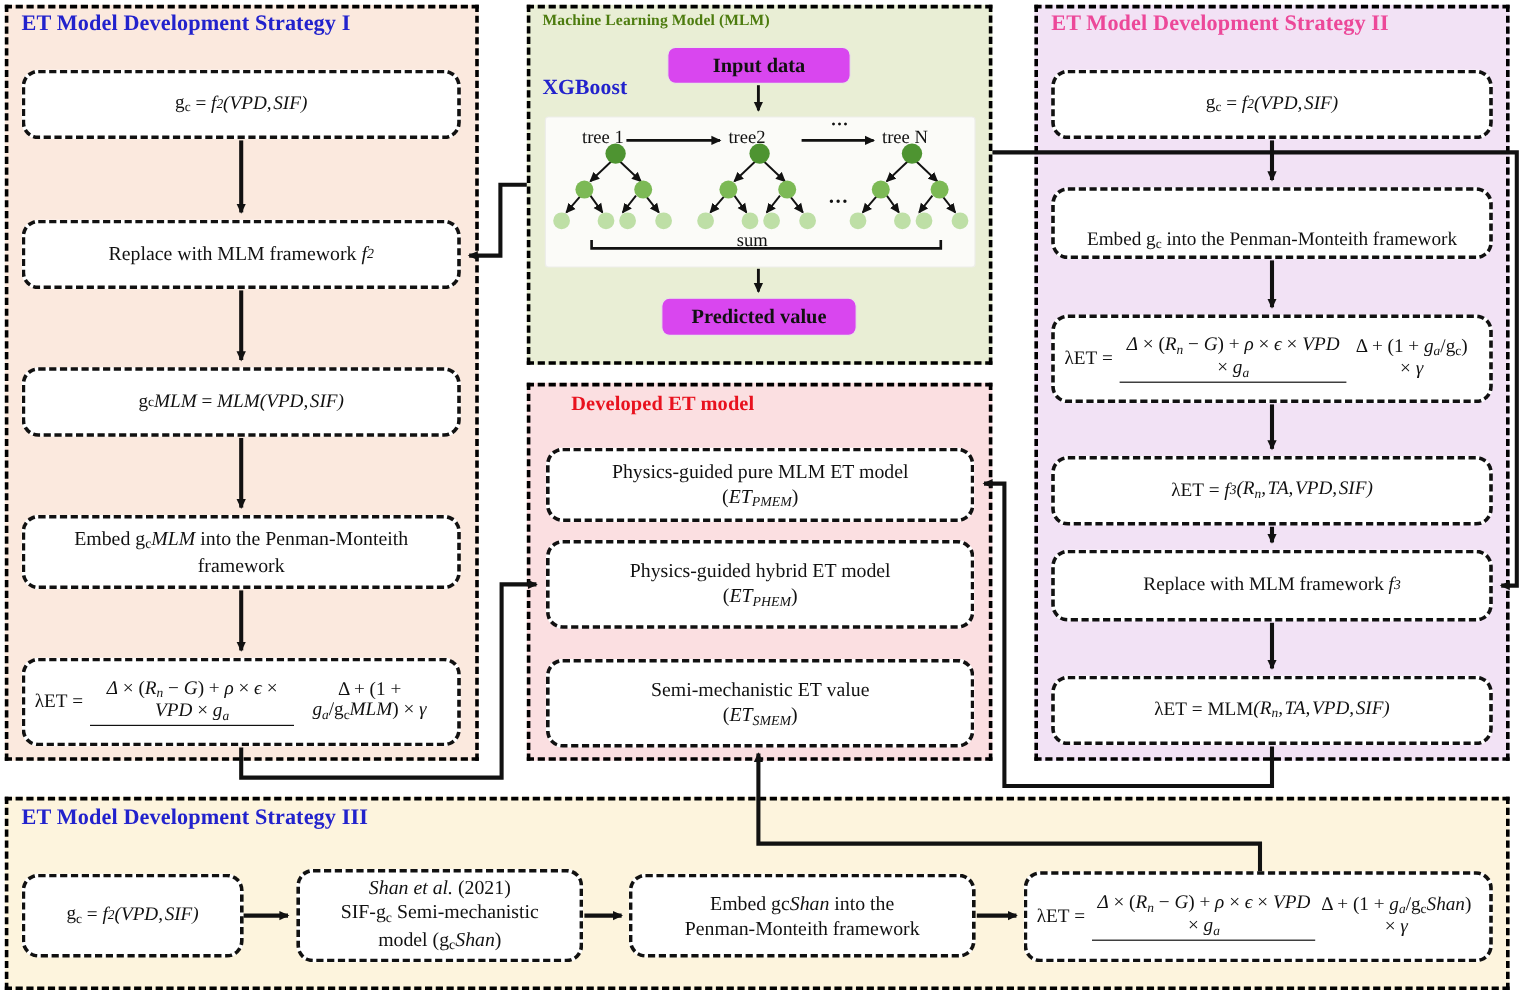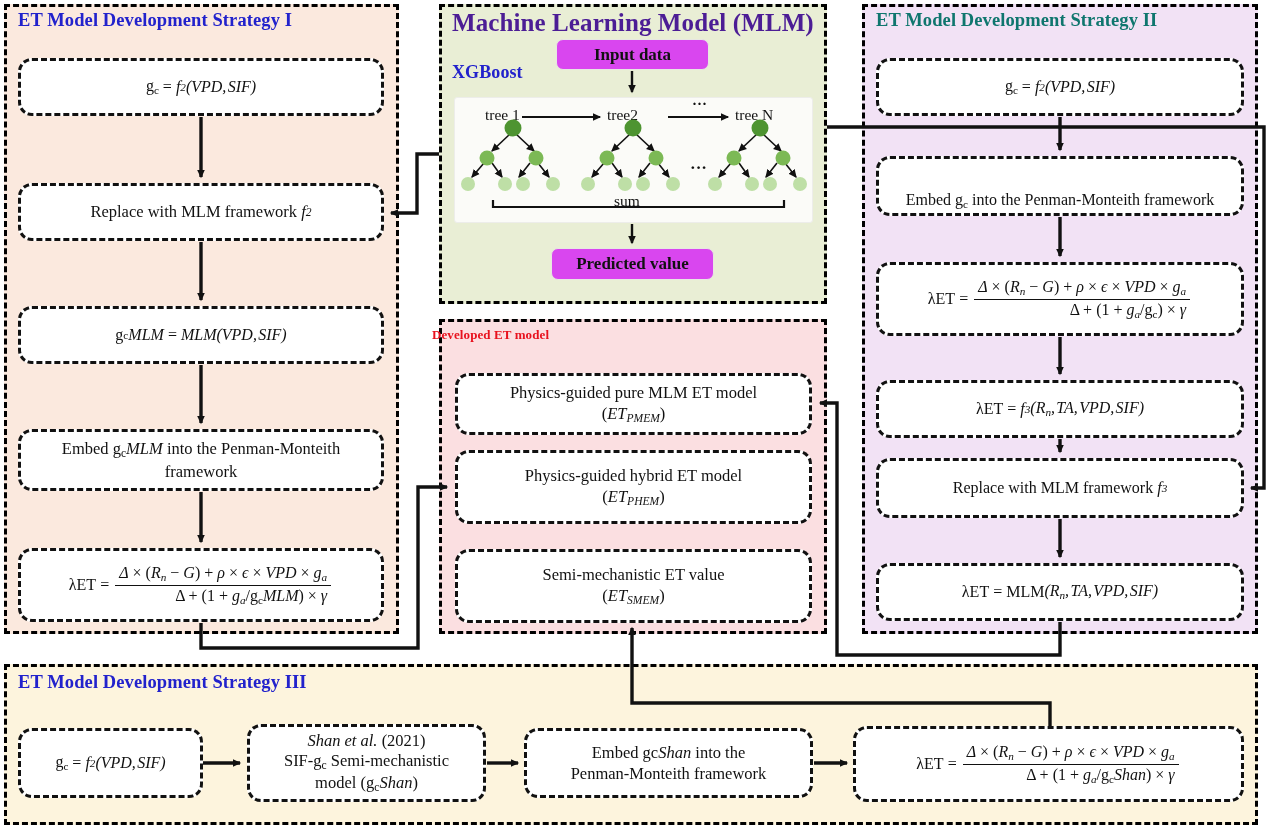--- a/index.html
+++ b/index.html
@@ -17,21 +17,21 @@
          border-radius:7px;display:flex;align-items:center;justify-content:center;
          font-weight:bold;font-size:17px;color:#111;}
 
   .mlmcard{position:absolute;background:#fbfbf8;border:1px solid #ededea;border-radius:3px;}
 
   i.it{font-style:italic;}
   .sub{font-size:.70em;vertical-align:-0.26em;font-style:normal;}
   .supsub{font-size:.70em;vertical-align:-0.26em;font-style:italic;}
 
   
-  .frac{display:inline-flex;flex-direction:column;align-items:flex-end;vertical-align:middle;
+  .frac{display:inline-flex;flex-direction:row;align-items:flex-start;vertical-align:middle;
         margin:0 2px;line-height:1.12;}
   .frac .num{padding:0 4px 1px 4px;border-bottom:1.6px solid #111;}
   .frac .den{padding:1px 4px 0 4px;}
   .eqrow{display:inline-flex;align-items:center;justify-content:center;font-size:16px;}
 
   
   #wires{position:absolute;left:0;top:0;width:1270px;height:829px;pointer-events:none;}
 
   .treelbl{position:absolute;font-size:15.5px;color:#111;}
 </style>
@@ -65,58 +65,58 @@
       λET&nbsp;=&nbsp;
       <span class="frac">
         <span class="num"><i class="it">Δ</i> × (<i class="it">R<span class="supsub">n</span></i> − <i class="it">G</i>) + <i class="it">ρ</i> × <i class="it">ϵ</i> × <i class="it">VPD</i> × <i class="it">g<span class="supsub">a</span></i></span>
         <span class="den">Δ + (1 + <i class="it">g<span class="supsub">a</span></i>/g<span class="sub">c</span><i class="it">MLM</i>) × <i class="it">γ</i></span>
       </span>
     </span>
   </div>
 
   <div class="panel" style="left:439px;top:4px;width:388px;height:300px;background:#e9eed5;">
   </div>
-  <div class="panel-title" style="left:452px;top:9px;font-size:25px;color:#4c1d95;">Machine Learning Model (MLM)</div>
+  <div class="panel-title" style="left:452px;top:9px;font-size:13px;color:#4d7c0f;">Machine Learning Model (MLM)</div>
   <div class="panel-title" style="left:452px;top:62px;font-size:18px;color:#2222cc;">XGBoost</div>
 
   <div class="plain" style="left:556px;top:39px;width:153px;height:31px;">Input data</div>
 
   <div class="mlmcard" style="left:454px;top:97px;width:357px;height:124px;"></div>
 
   <div class="treelbl" style="left:485px;top:106px;">tree 1</div>
   <div class="treelbl" style="left:607px;top:106px;">tree2</div>
   <div class="treelbl" style="left:735px;top:106px;">tree N</div>
   <div class="treelbl" style="left:692px;top:96px;font-size:15px;font-weight:bold;">···</div>
   <div class="treelbl" style="left:690px;top:158px;font-size:17px;font-weight:bold;">···</div>
   <div class="treelbl" style="left:614px;top:192px;">sum</div>
 
   <div class="plain" style="left:551px;top:248px;width:163px;height:32px;">Predicted value</div>
 
   <div class="panel" style="left:439px;top:319px;width:388px;height:315px;background:#fbdfe1;">
   </div>
-  <div class="panel-title" style="left:432px;top:327px;font-size:13px;color:#e8121e;">Developed ET model</div>
+  <div class="panel-title" style="left:476px;top:327px;font-size:17px;color:#e8121e;">Developed ET model</div>
 
   <div class="nodebox" style="left:455px;top:373px;width:357px;height:62px;flex-direction:column;">
     <span>Physics-guided pure MLM ET model</span>
     <span>(<i class="it">ET<span class="supsub">PMEM</span></i>)</span>
   </div>
 
   <div class="nodebox" style="left:455px;top:450px;width:357px;height:74px;flex-direction:column;">
     <span>Physics-guided hybrid ET model</span>
     <span>(<i class="it">ET<span class="supsub">PHEM</span></i>)</span>
   </div>
 
   <div class="nodebox" style="left:455px;top:549px;width:357px;height:74px;flex-direction:column;">
     <span>Semi-mechanistic ET value</span>
     <span>(<i class="it">ET<span class="supsub">SMEM</span></i>)</span>
   </div>
 
   <div class="panel" style="left:862px;top:4px;width:396px;height:630px;background:#f2e2f5;">
   </div>
-  <div class="panel-title" style="left:876px;top:10px;font-size:18.5px;color:#0f766e;">ET Model Development Strategy II</div>
+  <div class="panel-title" style="left:876px;top:10px;font-size:18.5px;color:#ec4899;">ET Model Development Strategy II</div>
 
   <div class="nodebox" style="left:876px;top:58px;width:368px;height:58px;">
     <span class="eqrow"><span style="font-weight:400">g<span class="sub">c</span></span>&nbsp;=&nbsp;<i class="it">f</i><span class="supsub">2</span><i class="it">(VPD, SIF)</i></span>
   </div>
 
   <div class="nodebox" style="left:876px;top:156px;width:368px;height:60px;align-items:flex-end;">
     <span class="eqrow" style="display:block;">Embed g<span class="sub">c</span> into the Penman-Monteith framework</span>
   </div>
 
   <div class="nodebox" style="left:876px;top:262px;width:368px;height:74px;">

